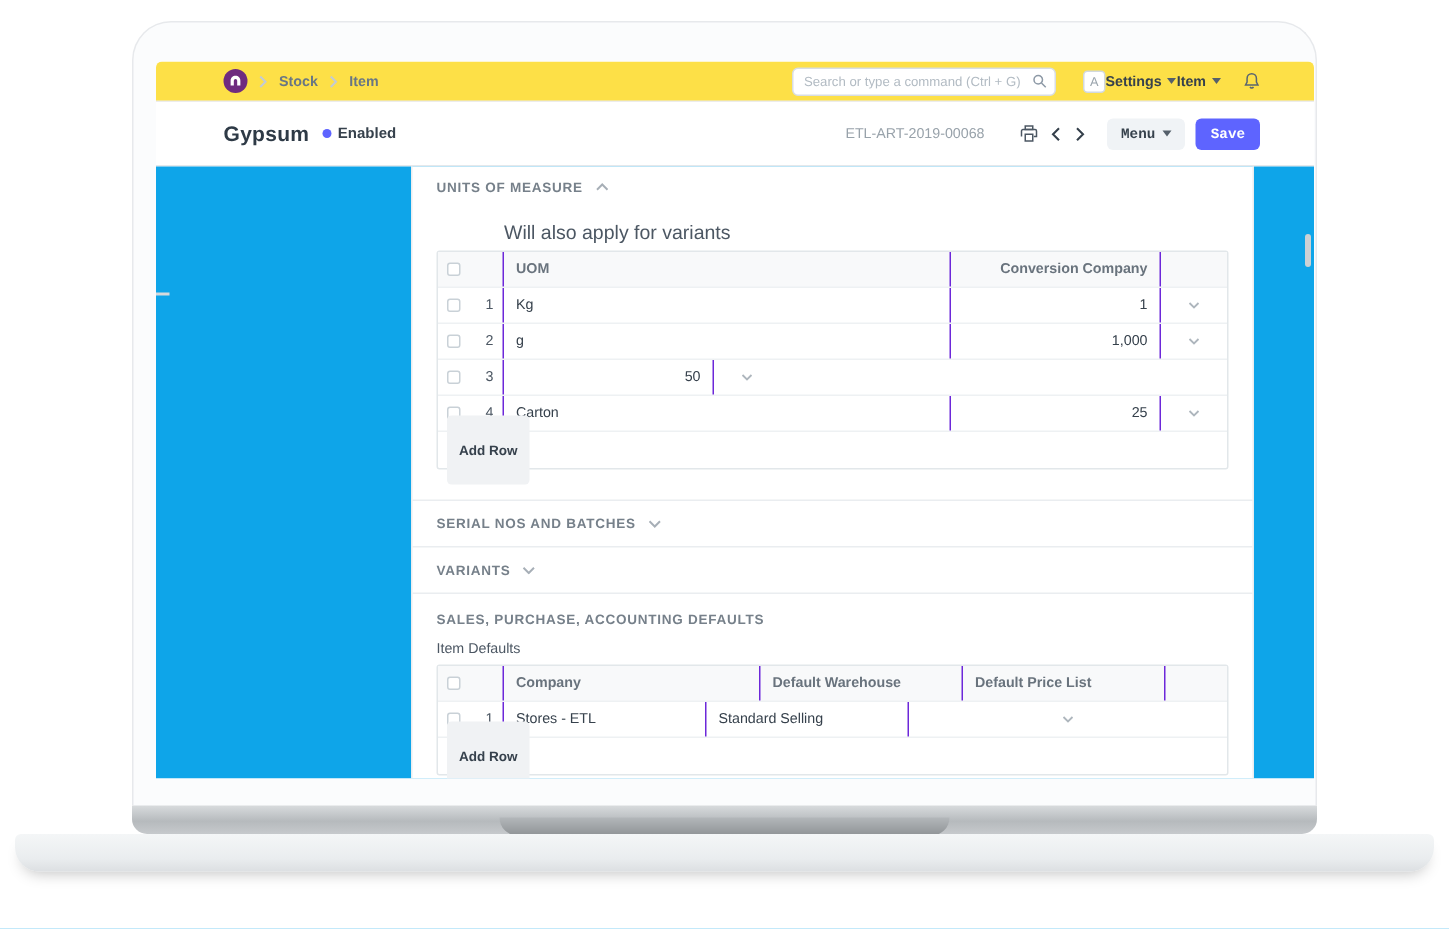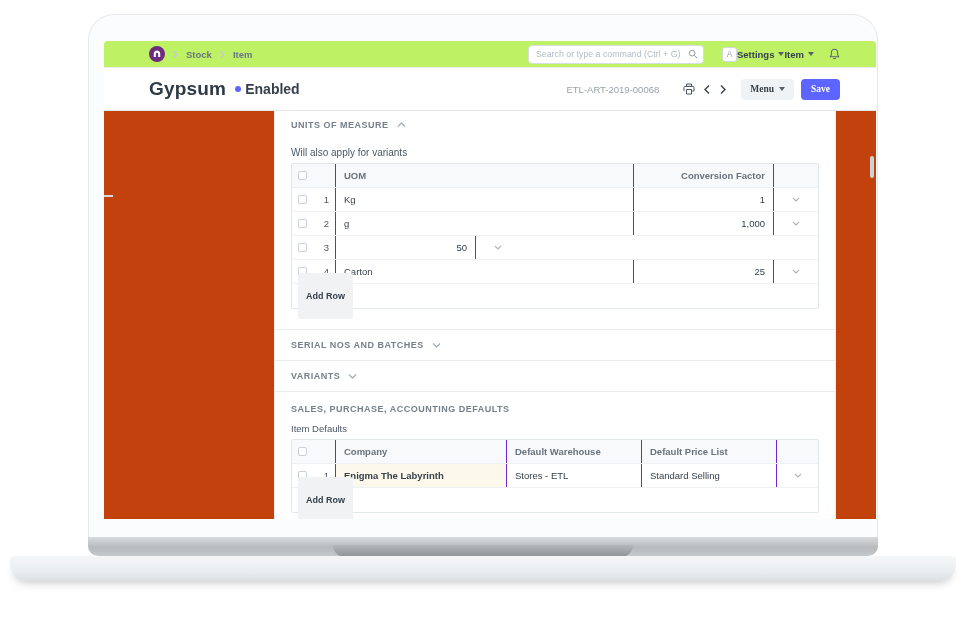--- a/index.html
+++ b/index.html
@@ -21,21 +21,21 @@
     background:linear-gradient(to bottom,#f4f6f7,#eaedef 65%,#dcdfe2);
     border-radius:4px 4px 16px 16px;
     box-shadow:0 6px 10px -5px rgba(0,0,0,.25); }
 
   
   .screen { position:absolute; left:15px; top:26px; width:772px; height:478px;
     background:#ffffff; border-radius:4px 4px 0 0; overflow:hidden;
     font-size:9.5px; color:#36414c; }
 
   
-  .navbar { height:27px; background:#bef264; border-bottom:1px solid #ececec;
+  .navbar { height:27px; background:#fde047; border-bottom:1px solid #ececec;
     display:flex; align-items:center; padding:0 36px 0 45px; }
   .logo { width:16px; height:16px; border-radius:50%; background:#6f2b7f;
     display:flex; align-items:center; justify-content:center; flex:none; }
   .crumb-sep { color:#c4cbd2; margin:0 7px; display:flex; }
   .crumb { font-weight:bold; color:#687684; font-size:9.5px; }
   .nav-spacer { flex:1; }
   .search-box { position:relative; width:176px; height:19px;text-decoration:underline; }
   .search-box input { width:100%; height:100%; border:1px solid #d8dde2; border-radius:4px;
     background:#fff; font-family:inherit; font-size:8.8px; color:#8d99a6; padding:0 20px 0 7px; }
   .search-box input::placeholder { color:#b2bbc3; }
@@ -45,46 +45,46 @@
     justify-content:center; margin-left:18px; }
   .nav-link { display:flex; align-items:center; gap:4px; font-weight:bold;
     color:#36414c; cursor:pointer; }
   .caret-down { width:0; height:0; border-left:3px solid transparent;
     border-right:3px solid transparent; border-top:4px solid #55606b; }
   .bell { margin-left:15px; display:flex; }
 
   
   .page-head { height:43px; background:#fff; border-bottom:1px solid #e5e8eb;
     display:flex; align-items:center; padding:0 36px 0 45px; }
-  .title { font-size:19px; font-weight:bold; color:#2e3a46; letter-spacing:.2px; }
+  .title { font-size:14px; font-weight:bold; color:#2e3a46; letter-spacing:.2px; }
   .status { display:flex; align-items:center; margin-left:9px; gap:4px;
-    font-weight:bold; font-size:14px; color:#36414c; }
+    font-weight:bold; font-size:10px; color:#36414c; }
   .status-dot { width:6px; height:6px; border-radius:50%; background:#5e64ff; }
   .head-spacer { flex:1; }
   .doc-id { color:#98a2aa; font-size:9.5px; margin-right:24px; }
   .head-ico { display:flex; margin-right:8px; cursor:pointer; }
-  .btn { height:21px; border:none; border-radius:4px; font-family:Liberation Serif, serif;
+  .btn { height:21px; border:none; border-radius:4px; font-family:Liberation Mono, monospace;
     font-size:9.5px; font-weight:bold; display:inline-flex; align-items:center;
     gap:5px; cursor:pointer; }
   .btn-menu { background:#f0f3f6; color:#36414c; padding:0 9px; margin-left:6px; }
   .btn-save { background:#5e64ff; color:#fff; padding:0 10px; margin-left:7px; }
 
   
-  .content { position:relative; height:408px; background:#c2410c; }
+  .content { position:relative; height:408px; background:#0ea5e9; }
   .side-fragment { position:absolute; left:0; top:84px; width:9px; height:2px;
     background:#d5d9dc; }
   .scroll-thumb { position:absolute; right:2px; top:45px; width:4px; height:22px;
     border-radius:2px; background:#ccd1d5; }
   .form-body { position:absolute; left:170px; top:0; bottom:0; width:562px;
     border-left:1px solid #eaedf0; border-right:1px solid #eaedf0; background:#fff; }
 
   .sec-heading { display:flex; align-items:center; gap:8px; font-size:9px;
     font-weight:bold; letter-spacing:.5px; color:#76808a; cursor:pointer; }
   .section-uom { padding:9px 0 0 16px; }
-  .note { margin-top:17px; color:#4c5763; font-size:10px; }
+  .note { margin-top:17px; color:#4c5763; font-size:13px;margin-left:45px; }
   .tlabel { margin-top:9px; color:#4c5763; font-size:9.5px; }
   .sec-divider { border-top:1px solid #eaedf0; }
   .mt20 { margin-top:20px; }
   .sec-collapsed { padding:10px 0 10px 16px; }
   .section-defaults { padding:12px 0 0 16px; }
 
   
   .grid { margin-top:5px; width:528px; border:1px solid #e2e7ea; border-radius:2px;
     background:#fff; }
   .g-row { display:flex; align-items:center; height:24px; border-bottom:1px solid #eef1f3; }
@@ -205,21 +205,21 @@
                 </svg>
             </div>
             <div class="note">Will also apply for variants</div>
 
             <div class="grid">
               <div class="g-row g-head">
                 <div class="cell c-idx">
                     <span class="checkbox"></span>
                   </div>
                 <div class="cell c-flex">UOM</div>
-                <div class="cell c-num">Conversion Factor</div>
+                <div class="cell c-num">Conversion Company</div>
                 <div class="cell c-caret"></div>
               </div>
 
               <div class="g-row">
                 <div class="cell c-idx">
                     <span class="checkbox"></span>
                     <span class="idx-num">1</span>
                   </div>
                 <div class="cell c-flex">Kg</div>
                 <div class="cell c-num">1</div>
@@ -312,21 +312,20 @@
                 <div class="cell d-company">Company</div>
                 <div class="cell d-col">Default Warehouse</div>
                 <div class="cell d-col">Default Price List</div>
                 <div class="cell d-caret"></div>
               </div>
               <div class="g-row">
                 <div class="cell c-idx">
                     <span class="checkbox"></span>
                     <span class="idx-num">1</span>
                   </div>
-                <div class="cell d-company cell-highlight">Enigma The Labyrinth</div>
                 <div class="cell d-col">Stores - ETL</div>
                 <div class="cell d-col">Standard Selling</div>
                 <div class="cell d-caret">
                     <svg width="8" height="5" viewBox="0 0 8 5">
                       <path d="M1 1l3 3 3-3" stroke="#aeb6bd" stroke-width="1.2" fill="none"></path>
                     </svg>
                   </div>
               </div>
               <div class="g-row g-foot">
                 <button class="add-row">Add Row</button>

